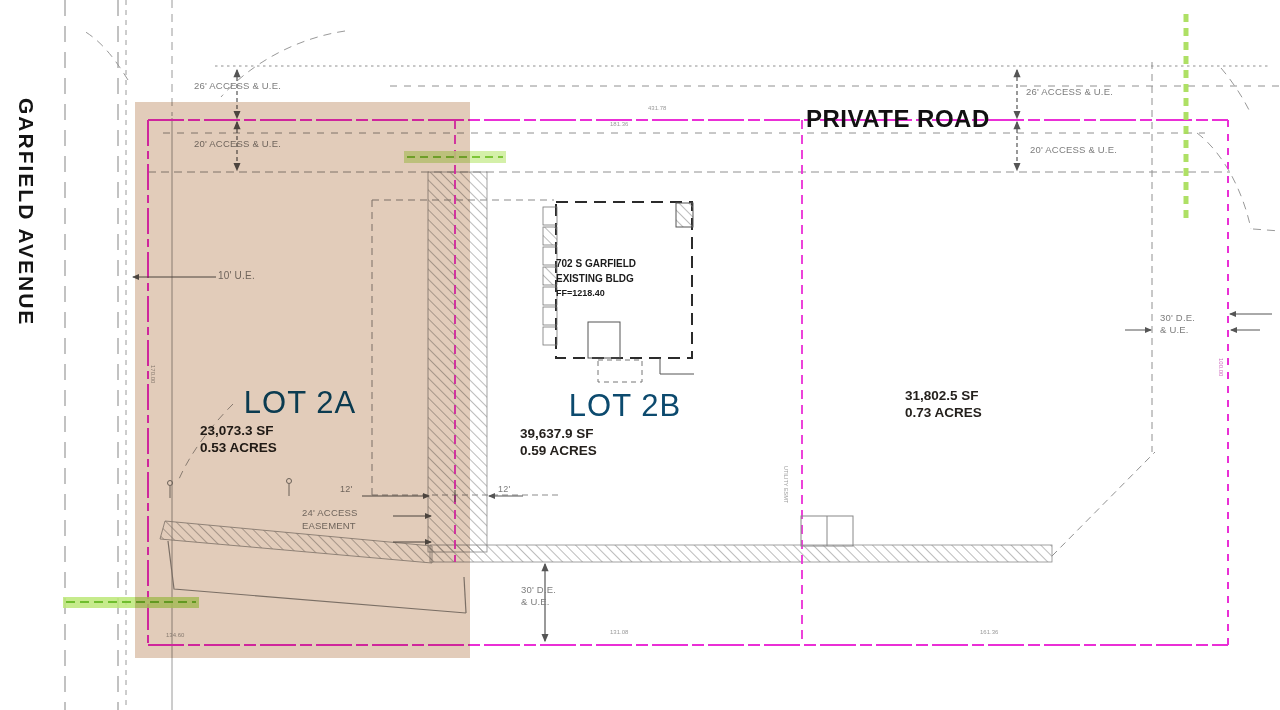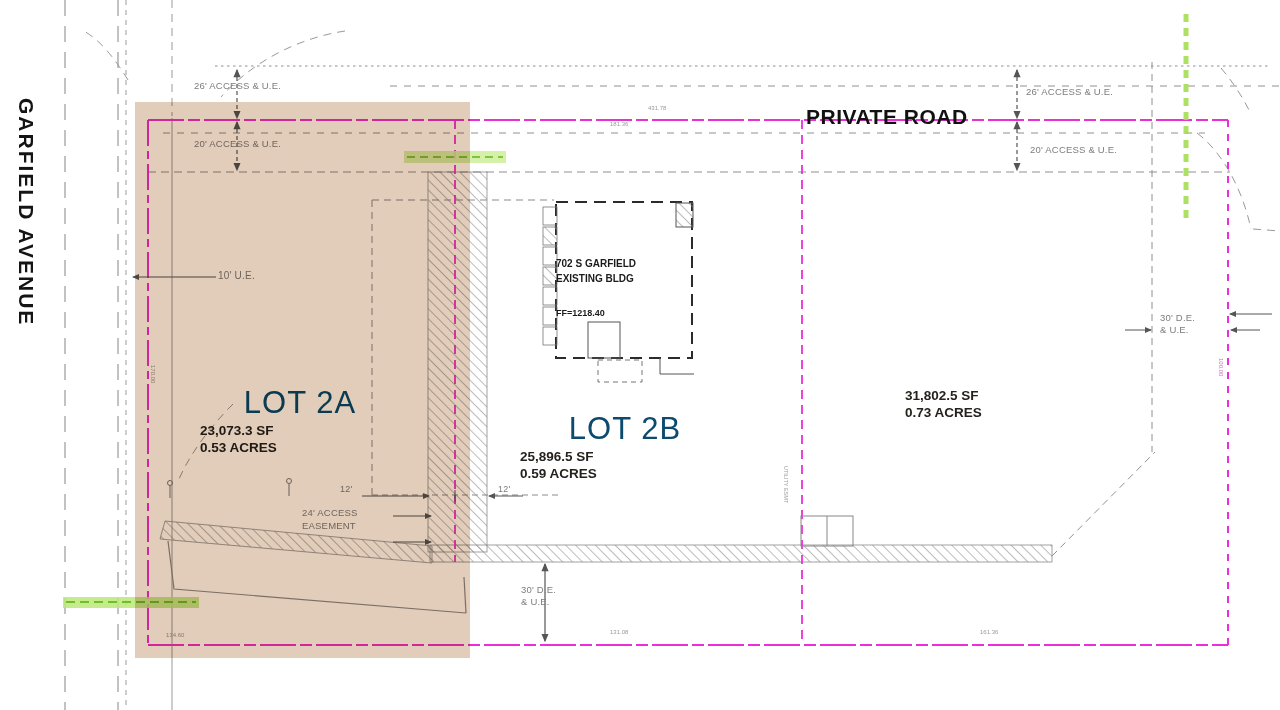--- a/index.html
+++ b/index.html
@@ -9,21 +9,21 @@
   }
   .abs{position:absolute;}
   .lbl-gray{color:#7d7d7d;font-size:9.5px;letter-spacing:.2px;white-space:nowrap;}
   .lbl-tiny{color:#9a9a9a;font-size:6px;white-space:nowrap;}
   .lot-title{font-weight:normal;font-size:31px;letter-spacing:1px;color:#0c4a6e;text-align:center;white-space:nowrap;}
   .lot-sub{font-weight:bold;font-size:13.5px;color:#25211d;text-align:left;margin-top:2px;white-space:nowrap;}
   .vertical-street{
     writing-mode:vertical-rl;font-weight:bold;font-size:21px;color:#141414;
     letter-spacing:2px;white-space:nowrap;
   }
-  .road-title{font-weight:bold;font-size:21px;color:#111;letter-spacing:.5px;white-space:nowrap;}
+  .road-title{font-weight:bold;font-size:24px;color:#111;letter-spacing:.5px;white-space:nowrap;}
   .bldg-text{font-weight:bold;font-size:10px;color:#1b1b1b;text-align:left;line-height:15px;width:136px;}
   .two-line{line-height:12px;}
   .rot-tiny{writing-mode:vertical-rl;font-size:6px;color:#9a9a9a;white-space:nowrap;}
   .rot-tiny-utility{writing-mode:vertical-rl;font-size:5.5px;color:#9a9a9a;white-space:nowrap;}
   .overlay-2a{
     left:135px;top:102px;width:335px;height:556px;
     background:#c59a76;opacity:.5;mix-blend-mode:multiply;pointer-events:none;
   }
   .hit{background:transparent;}
 </style>
@@ -179,35 +179,35 @@
     <div>30' D.E.</div>
     <div>&amp; U.E.</div>
   </div>
 
   <div class="abs" style="left:200px;top:385px;width:200px;">
     <div class="lot-title">LOT 2A</div>
     <div class="lot-sub">23,073.3 SF</div>
     <div class="lot-sub">0.53 ACRES</div>
   </div>
 
-  <div class="abs" style="left:520px;top:388px;width:210px;margin-top:23px;">
+  <div class="abs" style="left:520px;top:388px;width:210px;">
     <div class="lot-title">LOT 2B</div>
-    <div class="lot-sub">25,896.5 SF</div>
+    <div class="lot-sub">39,637.9 SF</div>
     <div class="lot-sub">0.59 ACRES</div>
   </div>
 
   <div class="abs" style="left:905px;top:386px;width:215px;">
     <div class="lot-sub">31,802.5 SF</div>
     <div class="lot-sub">0.73 ACRES</div>
   </div>
 
   <div class="abs bldg-text" style="left:556px;top:256px;">
     <div>702 S GARFIELD</div>
     <div>EXISTING BLDG</div>
-    <div style="font-size:9px;margin-top:20px;">FF=1218.40</div>
+    <div style="font-size:9px;">FF=1218.40</div>
   </div>
 
   <div class="abs lbl-tiny" style="left:648px;top:105px;">431.78</div>
   <div class="abs lbl-tiny" style="left:610px;top:121px;">181.36</div>
   <div class="abs lbl-tiny" style="left:610px;top:629px;">131.08</div>
   <div class="abs lbl-tiny" style="left:980px;top:629px;">161.36</div>
   <div class="abs lbl-tiny" style="left:166px;top:632px;">134.60</div>
   <div class="abs rot-tiny" style="left:150px;top:365px;">170.00</div>
   <div class="abs rot-tiny" style="left:1218px;top:358px;color:#d070c0;">100.00</div>
   <div class="abs rot-tiny-utility" style="left:783px;top:466px;">UTILITY ESMT</div>

